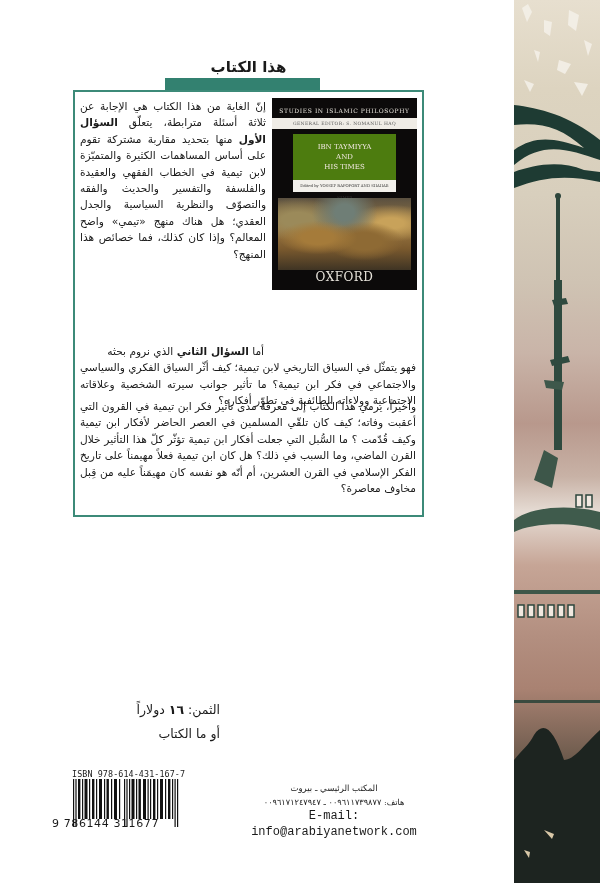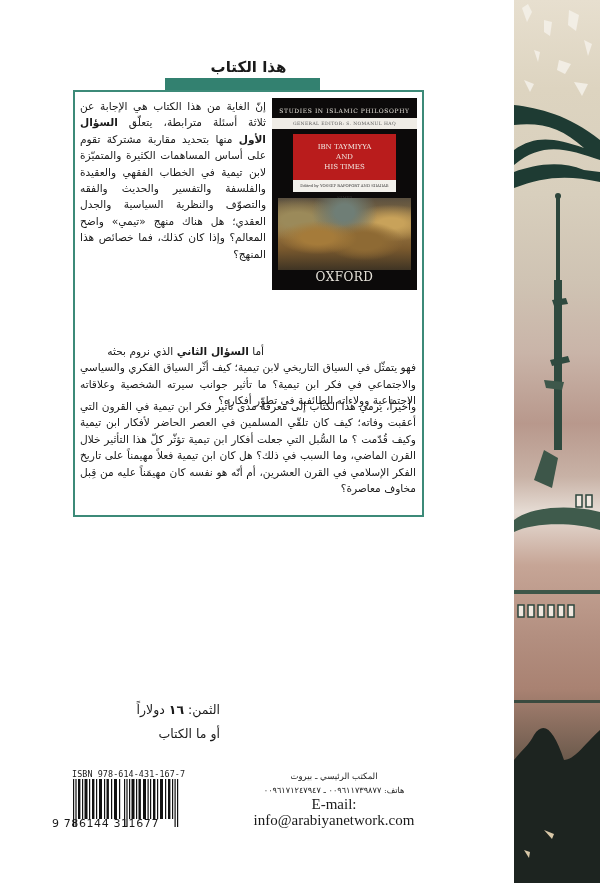--- a/index.html
+++ b/index.html
@@ -45,21 +45,21 @@
     position: absolute; top: 9px; width: 100%; text-align: center;
     font-size: 6px; letter-spacing: 0.6px;
   }
   .cover-editor-band {
     position: absolute; top: 20px; left: 0; width: 100%; height: 11px;
     background: #efece6; color: #555; font-size: 4.5px; letter-spacing: 0.4px;
     text-align: center; line-height: 11px;
   }
   .cover-title-box {
     position: absolute; top: 36px; left: 21px; width: 103px; height: 46px;
-    background: #b91c1c; color: #f3e9e3; text-align: center;
+    background: #4d7c0f; color: #f3e9e3; text-align: center;
     font-size: 7px; line-height: 10px; padding-top: 8px;
   }
   .cover-editors {
     position: absolute; top: 82px; left: 21px; width: 103px; height: 12px;
     background: #f3f1ec; color: #333; font-size: 3.8px; text-align: center;
     line-height: 12px;
   }
   .cover-painting {
     position: absolute; top: 100px; left: 6px; width: 133px; height: 72px;
     background:
@@ -100,24 +100,24 @@
   }
   .barcode { position: absolute; left: 73px; top: 779px; width: 108px; height: 48px; }
   .barcode-digits {
     position: absolute; left: 52px; top: 817px; font-family: "DejaVu Sans", sans-serif;
     font-size: 11px; letter-spacing: 0.6px; background: transparent;
   }
 
   
   .publisher { position: absolute; left: 240px; top: 767px; width: 188px; direction: rtl; text-align: center; }
   .pub-name { font-weight: bold; font-size: 12.5px; line-height: 18px; }
-  .pub-office { font-family: "DejaVu Serif", serif; font-size: 8.5px; line-height: 15px; margin-top: 2px; }
+  .pub-office { font-family: "DejaVu Serif", serif; font-size: 8.5px; line-height: 15px; margin-top: 14px; }
   .pub-phone { font-family: "DejaVu Serif", serif; font-size: 8.2px; line-height: 12px; }
   .pub-email {
-    font-family: Liberation Serif, serif; font-size: 15px; line-height: 16px; direction: ltr;
+    font-family: Liberation Mono, monospace; font-size: 12px; line-height: 16px; direction: ltr;
   }
 </style>
 </head>
 <body>
 
 <div class="art-strip">
   <svg width="86" height="883" viewBox="0 0 86 883">
 
     <g fill="#f4f0e8" opacity="0.9">
       <path d="M8 8 l6 -4 l4 8 l-5 10z"></path>

